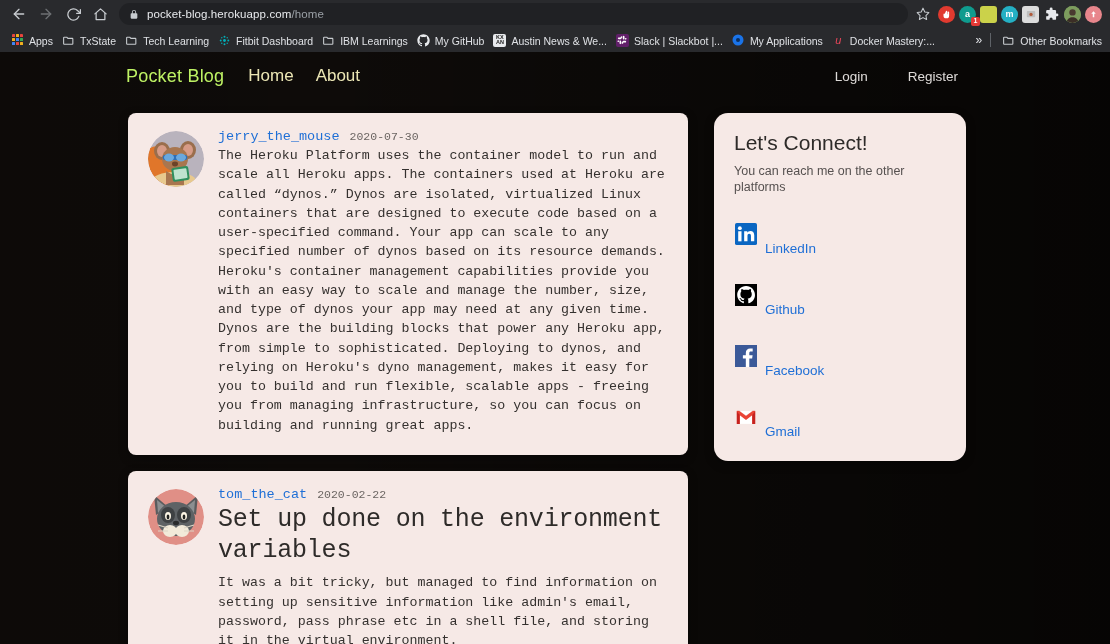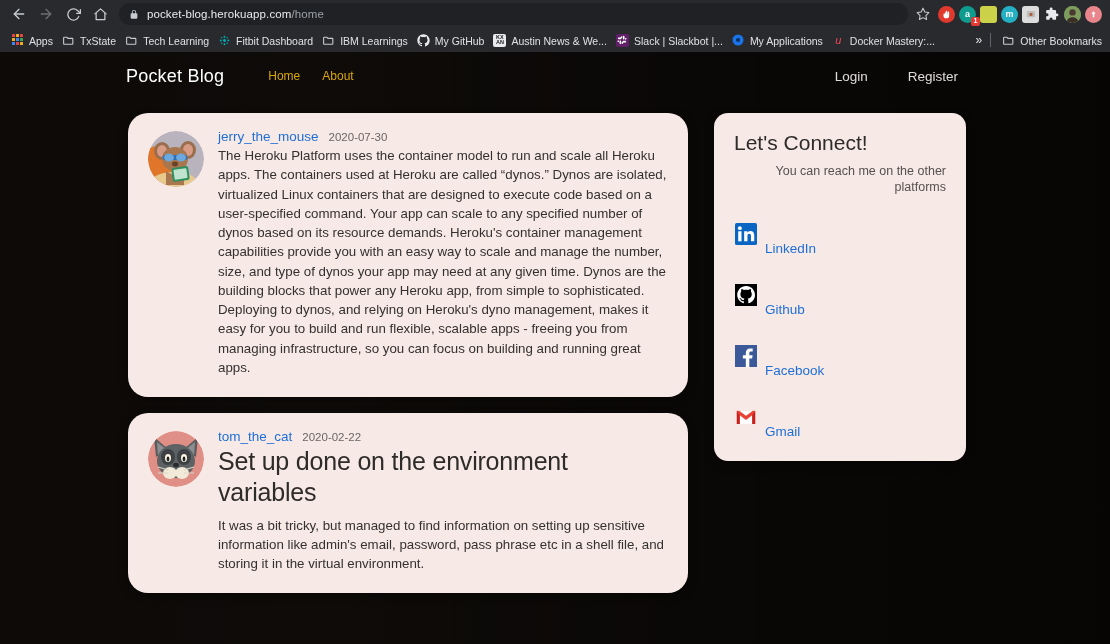--- a/index.html
+++ b/index.html
@@ -192,28 +192,28 @@
   .site-nav {
     position: relative;
     z-index: 5;
     height: 48px;
     display: flex;
     align-items: center;
     padding: 0 0 0 126px;
   }
   .brand {
     font-size: 18px;
-    color: #ffffff;
+    color: #bef264;
     letter-spacing: .2px;
-    margin-right: 44px;
+    margin-right: 24px;
   }
   .nav-links { display: flex; align-items: center; gap: 22px; }
   .nav-link {
-    font-size: 12px;
-    color: #eab308;
+    font-size: 17px;
+    color: #fef9c3;
     opacity: .92;
   }
   .nav-right {
     margin-left: auto;
     display: flex;
     align-items: center;
     gap: 40px;
     padding-right: 152px;
   }
   .nav-right .nav-link { color: #f0ecea; font-size: 13.5px; }
@@ -225,25 +225,26 @@
     display: flex;
     align-items: flex-start;
     padding: 13px 0 0 128px;
     gap: 26px;
   }
 
   .feed { width: 560px; flex: 0 0 auto; }
 
   .post-card {
     background: #f6e9e6;
-    border-radius: 20px;
+    border-radius: 8px;
     padding: 16px 20px 20px 20px;
     margin-bottom: 16px;
     box-shadow: 0 3px 10px rgba(0,0,0,.34);
     position: relative;
+    font-family: Liberation Mono, monospace;
   }
   .post-head {
     display: flex;
     align-items: flex-start;
     gap: 14px;
   }
   .avatar {
     width: 56px; height: 56px;
     border-radius: 50%;
     flex: 0 0 auto;
@@ -296,21 +297,20 @@
     font-size: 21px;
     font-weight: normal;
     color: #2e2b29;
     margin-bottom: 8px;
   }
   .connect-sub {
     font-size: 12.5px;
     color: #565150;
     margin-bottom: 16px;
     line-height: 1.3;
-    text-align: right;
   }
   .social-list { display: flex; flex-direction: column; gap: 17px; }
   .social-row { display: flex; align-items: center; gap: 8px; }
   .social-ico {
     width: 23px; height: 23px;
     flex: 0 0 auto;
     display: flex; align-items: center; justify-content: center;
     overflow: hidden;
   }
   .social-ico svg { display: block; }

